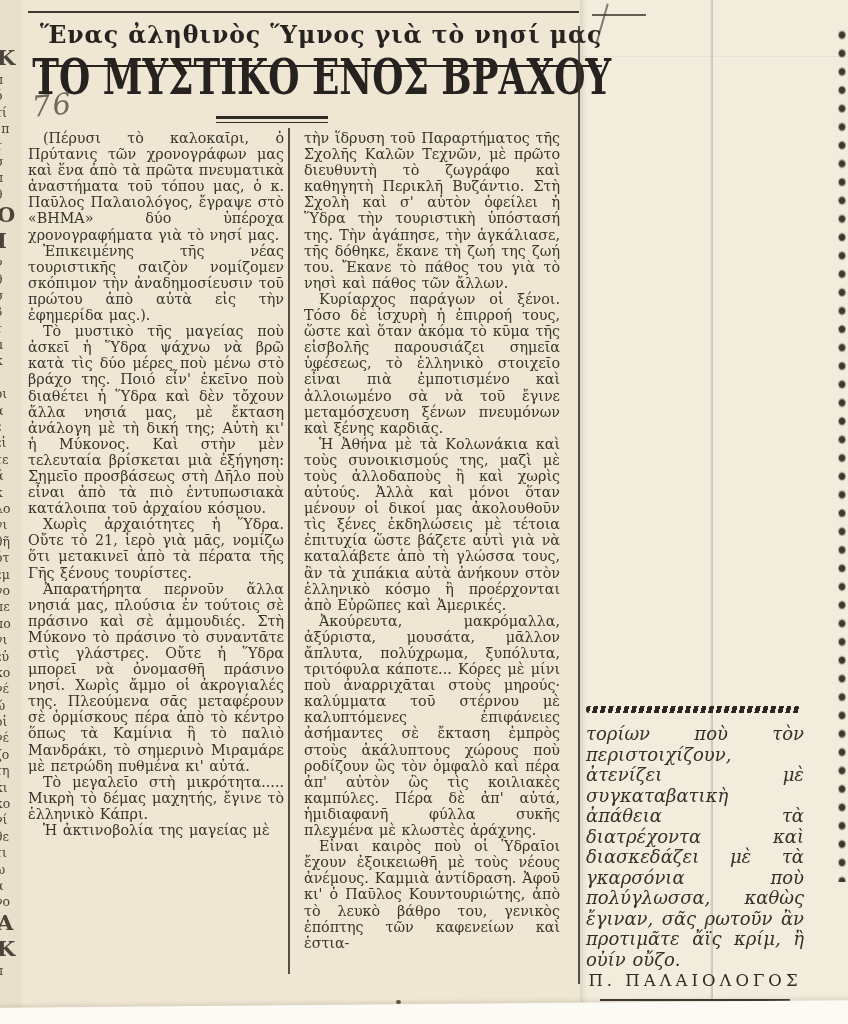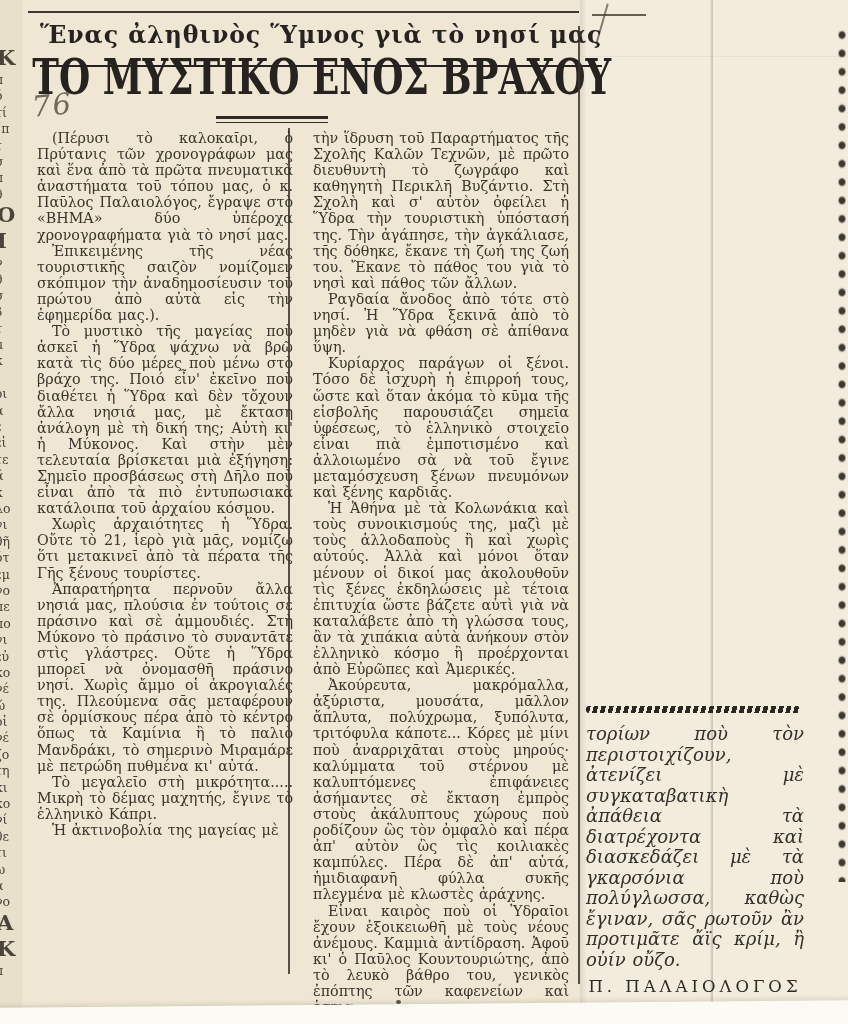--- a/index.html
+++ b/index.html
@@ -29,21 +29,21 @@
     font-size:23.5px; font-weight:bold; color:var(--headline_ink); letter-spacing:1px; white-space:nowrap;}
   .subtitle .u{border-bottom:2.5px solid var(--headline_ink); padding-bottom:16px;}
   .headline{position:absolute; left:24px; top:48px; width:556px; margin:0; text-align:center;
     font-size:37px; font-weight:bold; color:var(--headline_ink); letter-spacing:0px; white-space:nowrap;
     transform:scale(.97,1.32); transform-origin:center top;}
   .pencil-number{position:absolute; left:32px; top:88px; font-size:29px; font-style:italic;
     color:var(--pencil); transform:rotate(-6deg); letter-spacing:2px;}
   .headline-rule{position:absolute; left:216px; top:116px; width:112px; height:3px;
     border-top:3px solid #2e2a24; border-bottom:1px solid #2e2a24;}
   
-  .cols{position:absolute; left:28px; top:130px; width:550px; height:858px; display:flex; gap:20px;justify-content:center;}
+  .cols{position:absolute; left:28px; top:130px; width:550px; height:858px; display:flex; gap:20px;}
   .col{width:256px; font-size:14.3px; line-height:16.1px; text-align:justify; color:var(--ink);}
   .col p{margin:0; text-indent:15px; word-spacing:1px;}
   .col p.noindent{text-indent:0;}
   .vrule-mid{position:absolute; left:288px; top:128px; width:1.5px; height:846px; background:rgba(58,53,44,.85);}
   .vrule-right{position:absolute; left:578px; top:26px; width:1.5px; height:958px; background:rgba(58,53,44,.85);}
   .clip-edge-shadow{position:absolute; left:580px; top:0; width:7px; height:1010px;
     background:linear-gradient(to right, rgba(90,80,60,.14), transparent);}
   
   .fold-line{position:absolute; left:710px; top:0; width:5px; height:1008px;
     background:linear-gradient(to right, rgba(120,105,80,0), rgba(120,105,80,.35) 45%, rgba(255,255,255,.5) 75%, rgba(120,105,80,0));}
@@ -51,21 +51,21 @@
     background:linear-gradient(to bottom, rgba(120,105,80,.12), rgba(255,255,255,.3));}
   .perforation{position:absolute; left:834px; top:26px; width:14px; height:856px;
     background-image:radial-gradient(5px 5.5px at 8px 9px, #3d3830 0 2.6px, rgba(61,56,48,.35) 3.6px, transparent 4.6px);
     background-size:14px 18.4px; background-repeat:repeat-y;}
   
   .sidebar{position:absolute; left:586px; top:706px; width:218px;}
   .rope-border{height:7px; margin:0 4px 11px 0; border-radius:3px;
     background:repeating-linear-gradient(104deg, #2b2722 0 4.5px, rgba(43,39,34,0) 4.5px 7.5px);}
   .sidebar-text{margin:0; font-style:italic; font-size:18px; line-height:20.5px;
     text-align:justify; color:#35302a; word-spacing:1px;}
-  .signature{margin-top:7px; text-align:center; font-size:16.5px; letter-spacing:4px; color:#2e2a24;}
+  .signature{margin-top:1px; text-align:center; font-size:16.5px; letter-spacing:4px; color:#2e2a24;}
   .sig-rule{height:2px; background:var(--rule); margin:9px 14px 0 14px;}
   
   .bottom-edge{position:absolute; left:-10px; top:1004px; width:870px; height:30px;
     background:#fbfaf4; transform:rotate(-.5deg); box-shadow:0 -2px 4px rgba(80,70,50,.15);}
   .speck{position:absolute; width:5px; height:4px; border-radius:50%; background:rgba(50,45,38,.8);}
 </style>
 </head>
 <body>
 
 <div class="page">
@@ -144,21 +144,20 @@
         <p>(Πέρυσι τὸ καλοκαῖρι, ὁ Πρύτανις τῶν χρονογράφων μας καὶ ἕνα ἀπὸ τὰ πρῶτα πνευματικὰ ἀναστήματα τοῦ τόπου μας, ὁ κ. Παῦλος Παλαιολόγος, ἔγραψε στὸ «ΒΗΜΑ» δύο ὑπέροχα χρονογραφήματα γιὰ τὸ νησί μας.</p>
         <p>Ἐπικειμένης τῆς νέας τουριστικῆς σαιζὸν νομίζομεν σκόπιμον τὴν ἀναδημοσίευσιν τοῦ πρώτου ἀπὸ αὐτὰ εἰς τὴν ἐφημερίδα μας.).</p>
         <p>Τὸ μυστικὸ τῆς μαγείας ποὺ ἀσκεῖ ἡ Ὕδρα ψάχνω νὰ βρῶ κατὰ τὶς δύο μέρες ποὺ μένω στὸ βράχο της. Ποιό εἶν' ἐκεῖνο ποὺ διαθέτει ἡ Ὕδρα καὶ δὲν τὄχουν ἄλλα νησιά μας, μὲ ἔκταση ἀνάλογη μὲ τὴ δική της; Αὐτὴ κι' ἡ Μύκονος. Καὶ στὴν μὲν τελευταία βρίσκεται μιὰ ἐξήγηση: Σημεῖο προσβάσεως στὴ Δῆλο ποὺ εἶναι ἀπὸ τὰ πιὸ ἐντυπωσιακὰ κατάλοιπα τοῦ ἀρχαίου κόσμου.</p>
         <p>Χωρὶς ἀρχαιότητες ἡ Ὕδρα. Οὔτε τὸ 21, ἱερὸ γιὰ μᾶς, νομίζω ὅτι μετακινεῖ ἀπὸ τὰ πέρατα τῆς Γῆς ξένους τουρίστες.</p>
         <p>Ἀπαρατήρητα περνοῦν ἄλλα νησιά μας, πλούσια ἐν τούτοις σὲ πράσινο καὶ σὲ ἀμμουδιές. Στὴ Μύκονο τὸ πράσινο τὸ συναντᾶτε στὶς γλάστρες. Οὔτε ἡ Ὕδρα μπορεῖ νὰ ὀνομασθῆ πράσινο νησί. Χωρὶς ἄμμο οἱ ἀκρογιαλές της. Πλεούμενα σᾶς μεταφέρουν σὲ ὁρμίσκους πέρα ἀπὸ τὸ κέντρο ὅπως τὰ Καμίνια ἢ τὸ παλιὸ Μανδράκι, τὸ σημερινὸ Μιραμάρε μὲ πετρώδη πυθμένα κι' αὐτά.</p>
         <p>Τὸ μεγαλεῖο στὴ μικρότητα..... Μικρὴ τὸ δέμας μαχητής, ἔγινε τὸ ἑλληνικὸ Κάπρι.</p>
         <p>Ἡ ἀκτινοβολία της μαγείας μὲ</p>
       </div>
     <div class="col" id="col-right">
         <p class="noindent">τὴν ἵδρυση τοῦ Παραρτήματος τῆς Σχολῆς Καλῶν Τεχνῶν, μὲ πρῶτο διευθυντὴ τὸ ζωγράφο καὶ καθηγητὴ Περικλῆ Βυζάντιο. Στὴ Σχολὴ καὶ σ' αὐτὸν ὀφείλει ἡ Ὕδρα τὴν τουριστικὴ ὑπόστασή της. Τὴν ἀγάπησε, τὴν ἀγκάλιασε, τῆς δόθηκε, ἔκανε τὴ ζωή της ζωή του. Ἔκανε τὸ πάθος του γιὰ τὸ νησὶ καὶ πάθος τῶν ἄλλων.</p>
-        <p>Ραγδαία ἄνοδος ἀπὸ τότε στὸ νησί. Ἡ Ὕδρα ξεκινᾶ ἀπὸ τὸ μηδὲν γιὰ νὰ φθάση σὲ ἀπίθανα ὕψη.</p>
         <p>Κυρίαρχος παράγων οἱ ξένοι. Τόσο δὲ ἰσχυρὴ ἡ ἐπιρροή τους, ὥστε καὶ ὅταν ἀκόμα τὸ κῦμα τῆς εἰσβολῆς παρουσιάζει σημεῖα ὑφέσεως, τὸ ἑλληνικὸ στοιχεῖο εἶναι πιὰ ἐμποτισμένο καὶ ἀλλοιωμένο σὰ νὰ τοῦ ἔγινε μεταμόσχευση ξένων πνευμόνων καὶ ξένης καρδιᾶς.</p>
         <p>Ἡ Ἀθήνα μὲ τὰ Κολωνάκια καὶ τοὺς συνοικισμούς της, μαζὶ μὲ τοὺς ἀλλοδαποὺς ἢ καὶ χωρὶς αὐτούς. Ἀλλὰ καὶ μόνοι ὅταν μένουν οἱ δικοί μας ἀκολουθοῦν τὶς ξένες ἐκδηλώσεις μὲ τέτοια ἐπιτυχία ὥστε βάζετε αὐτὶ γιὰ νὰ καταλάβετε ἀπὸ τὴ γλώσσα τους, ἂν τὰ χιπάκια αὐτὰ ἀνήκουν στὸν ἑλληνικὸ κόσμο ἢ προέρχονται ἀπὸ Εὐρῶπες καὶ Ἀμερικές.</p>
         <p>Ἀκούρευτα, μακρόμαλλα, ἀξύριστα, μουσάτα, μᾶλλον ἄπλυτα, πολύχρωμα, ξυπόλυτα, τριτόφυλα κάποτε... Κόρες μὲ μίνι ποὺ ἀναρριχᾶται στοὺς μηρούς· καλύμματα τοῦ στέρνου μὲ καλυπτόμενες ἐπιφάνειες ἀσήμαντες σὲ ἔκταση ἐμπρὸς στοὺς ἀκάλυπτους χώρους ποὺ ροδίζουν ὣς τὸν ὀμφαλὸ καὶ πέρα ἀπ' αὐτὸν ὣς τὶς κοιλιακὲς καμπύλες. Πέρα δὲ ἀπ' αὐτά, ἡμιδιαφανῆ φύλλα συκῆς πλεγμένα μὲ κλωστὲς ἀράχνης.</p>
         <p>Εἶναι καιρὸς ποὺ οἱ Ὑδραῖοι ἔχουν ἐξοικειωθῆ μὲ τοὺς νέους ἀνέμους. Καμμιὰ ἀντίδραση. Ἀφοῦ κι' ὁ Παῦλος Κουντουριώτης, ἀπὸ τὸ λευκὸ βάθρο του, γενικὸς ἐπόπτης τῶν καφενείων καὶ ἑστια-</p>
       </div>
   </div>
   <div class="vrule-mid"></div>
   <div class="vrule-right"></div>
   <div class="clip-edge-shadow"></div>
 

